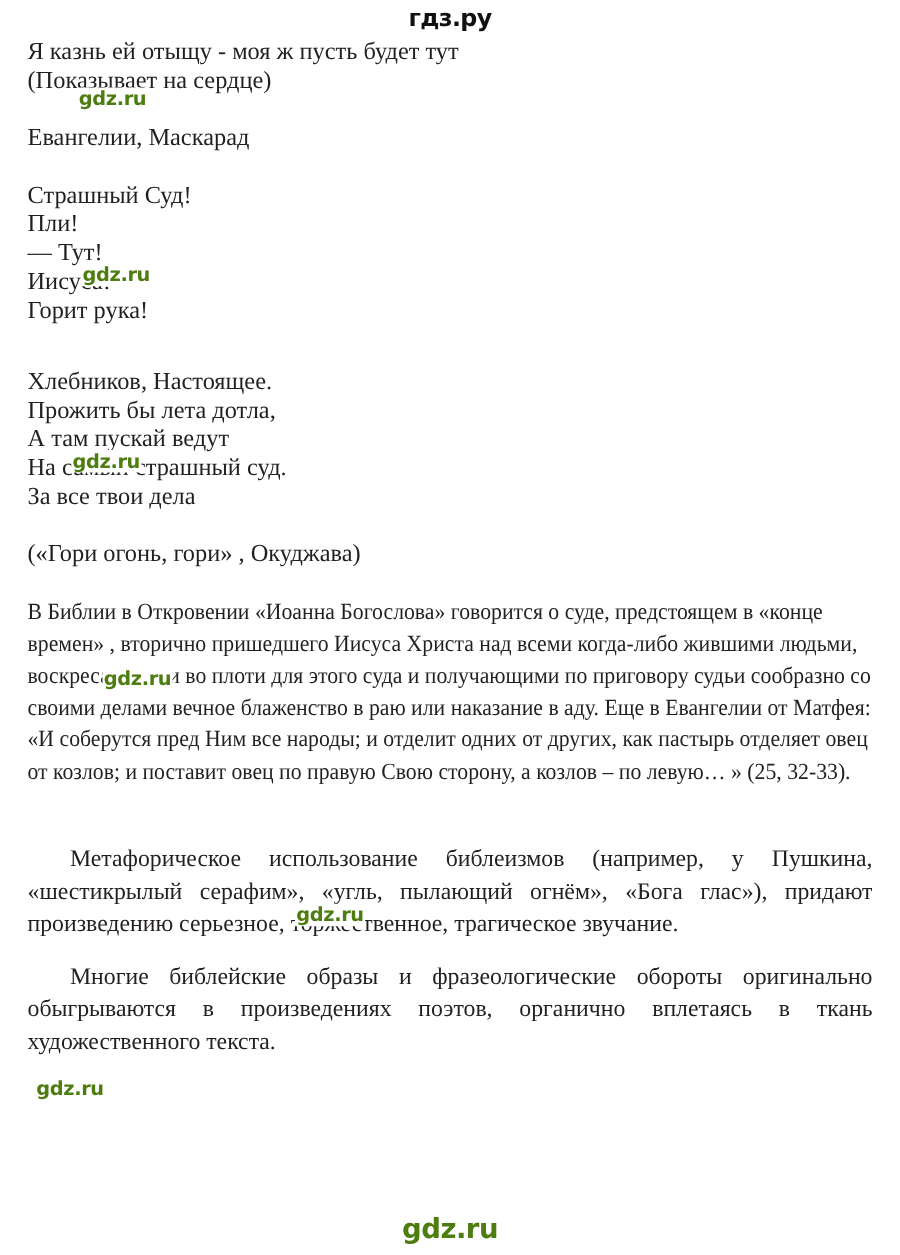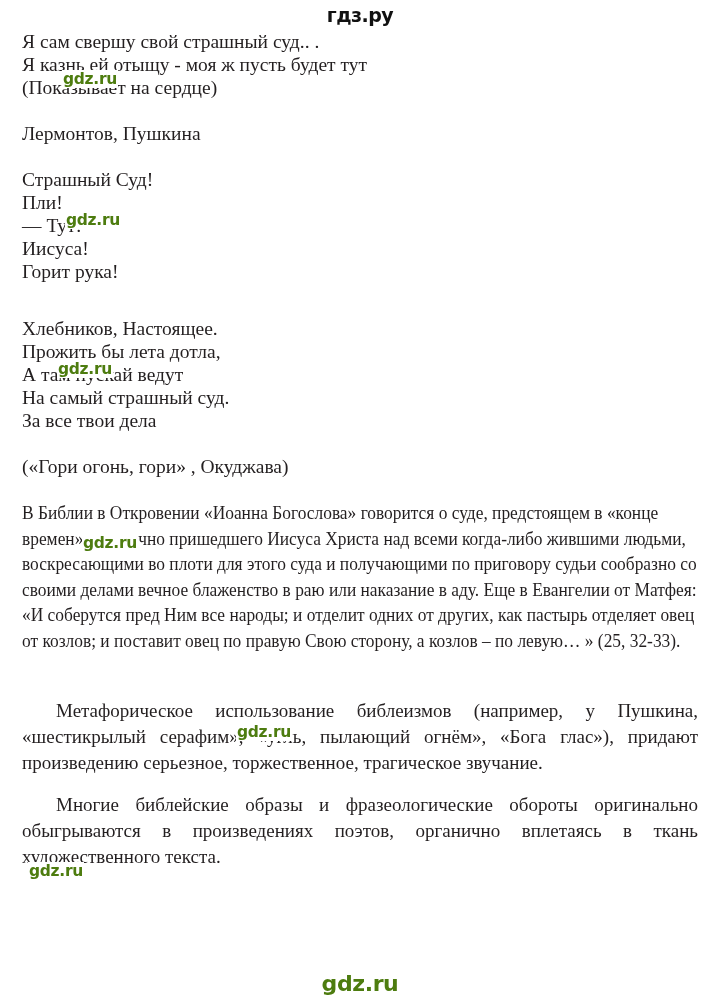--- a/index.html
+++ b/index.html
@@ -116,28 +116,27 @@
 
 <div class="page">
 
   <div class="site-header">
     <span class="brand">гдз.ру</span>
   </div>
 
   <div class="content">
 
     <div>
-      <div class="verse-line">Я сам свершу свой страшный суд.. .</div>
       <div class="verse-line">Я казнь ей отыщу - моя ж пусть будет тут</div>
       <div class="verse-line">(Показывает на сердце)</div>
     </div>
 
     <div class="spacer-md"></div>
 
-    <div class="attribution">Лермонтов, Пушкина</div>
+    <div class="attribution">Евангелии, Маскарад</div>
 
     <div class="spacer-md"></div>
 
     <div>
       <div class="verse-line">Страшный Суд!</div>
       <div class="verse-line"><span>Пли!</span></div>
       <div class="verse-line">— Тут!</div>
       <div class="verse-line">Иисуса!</div>
       <div class="verse-line">Горит рука!</div>
     </div>

